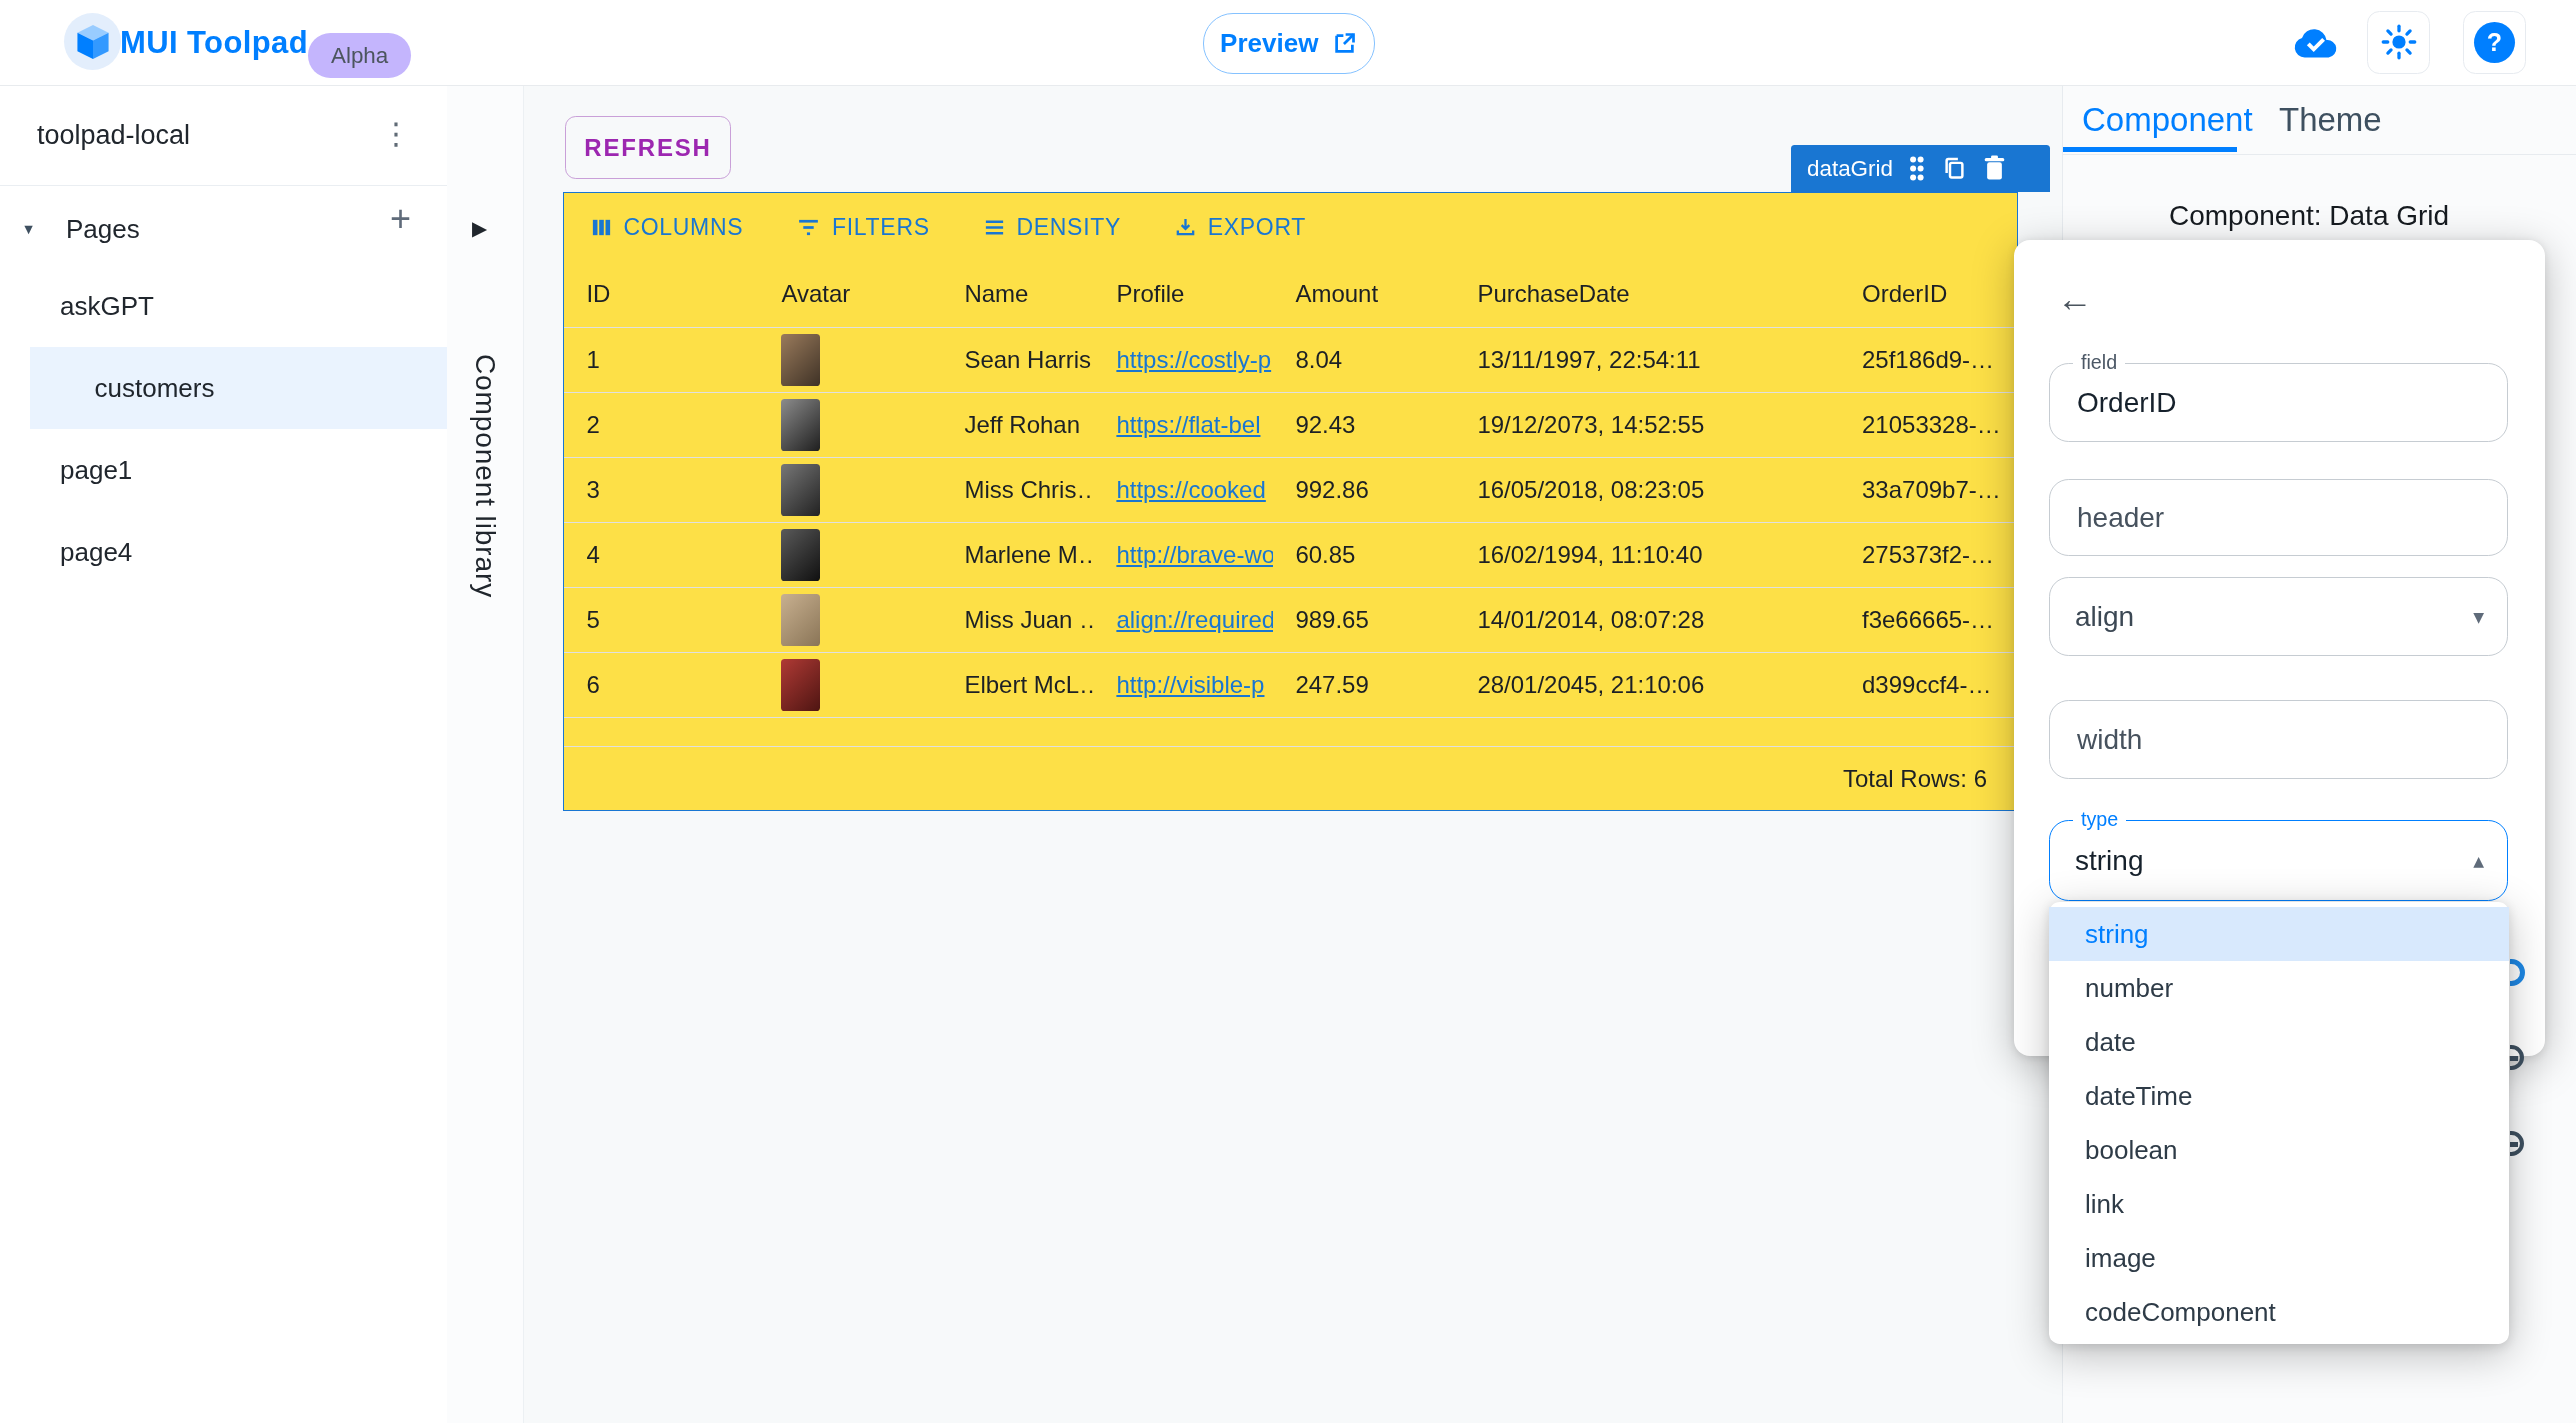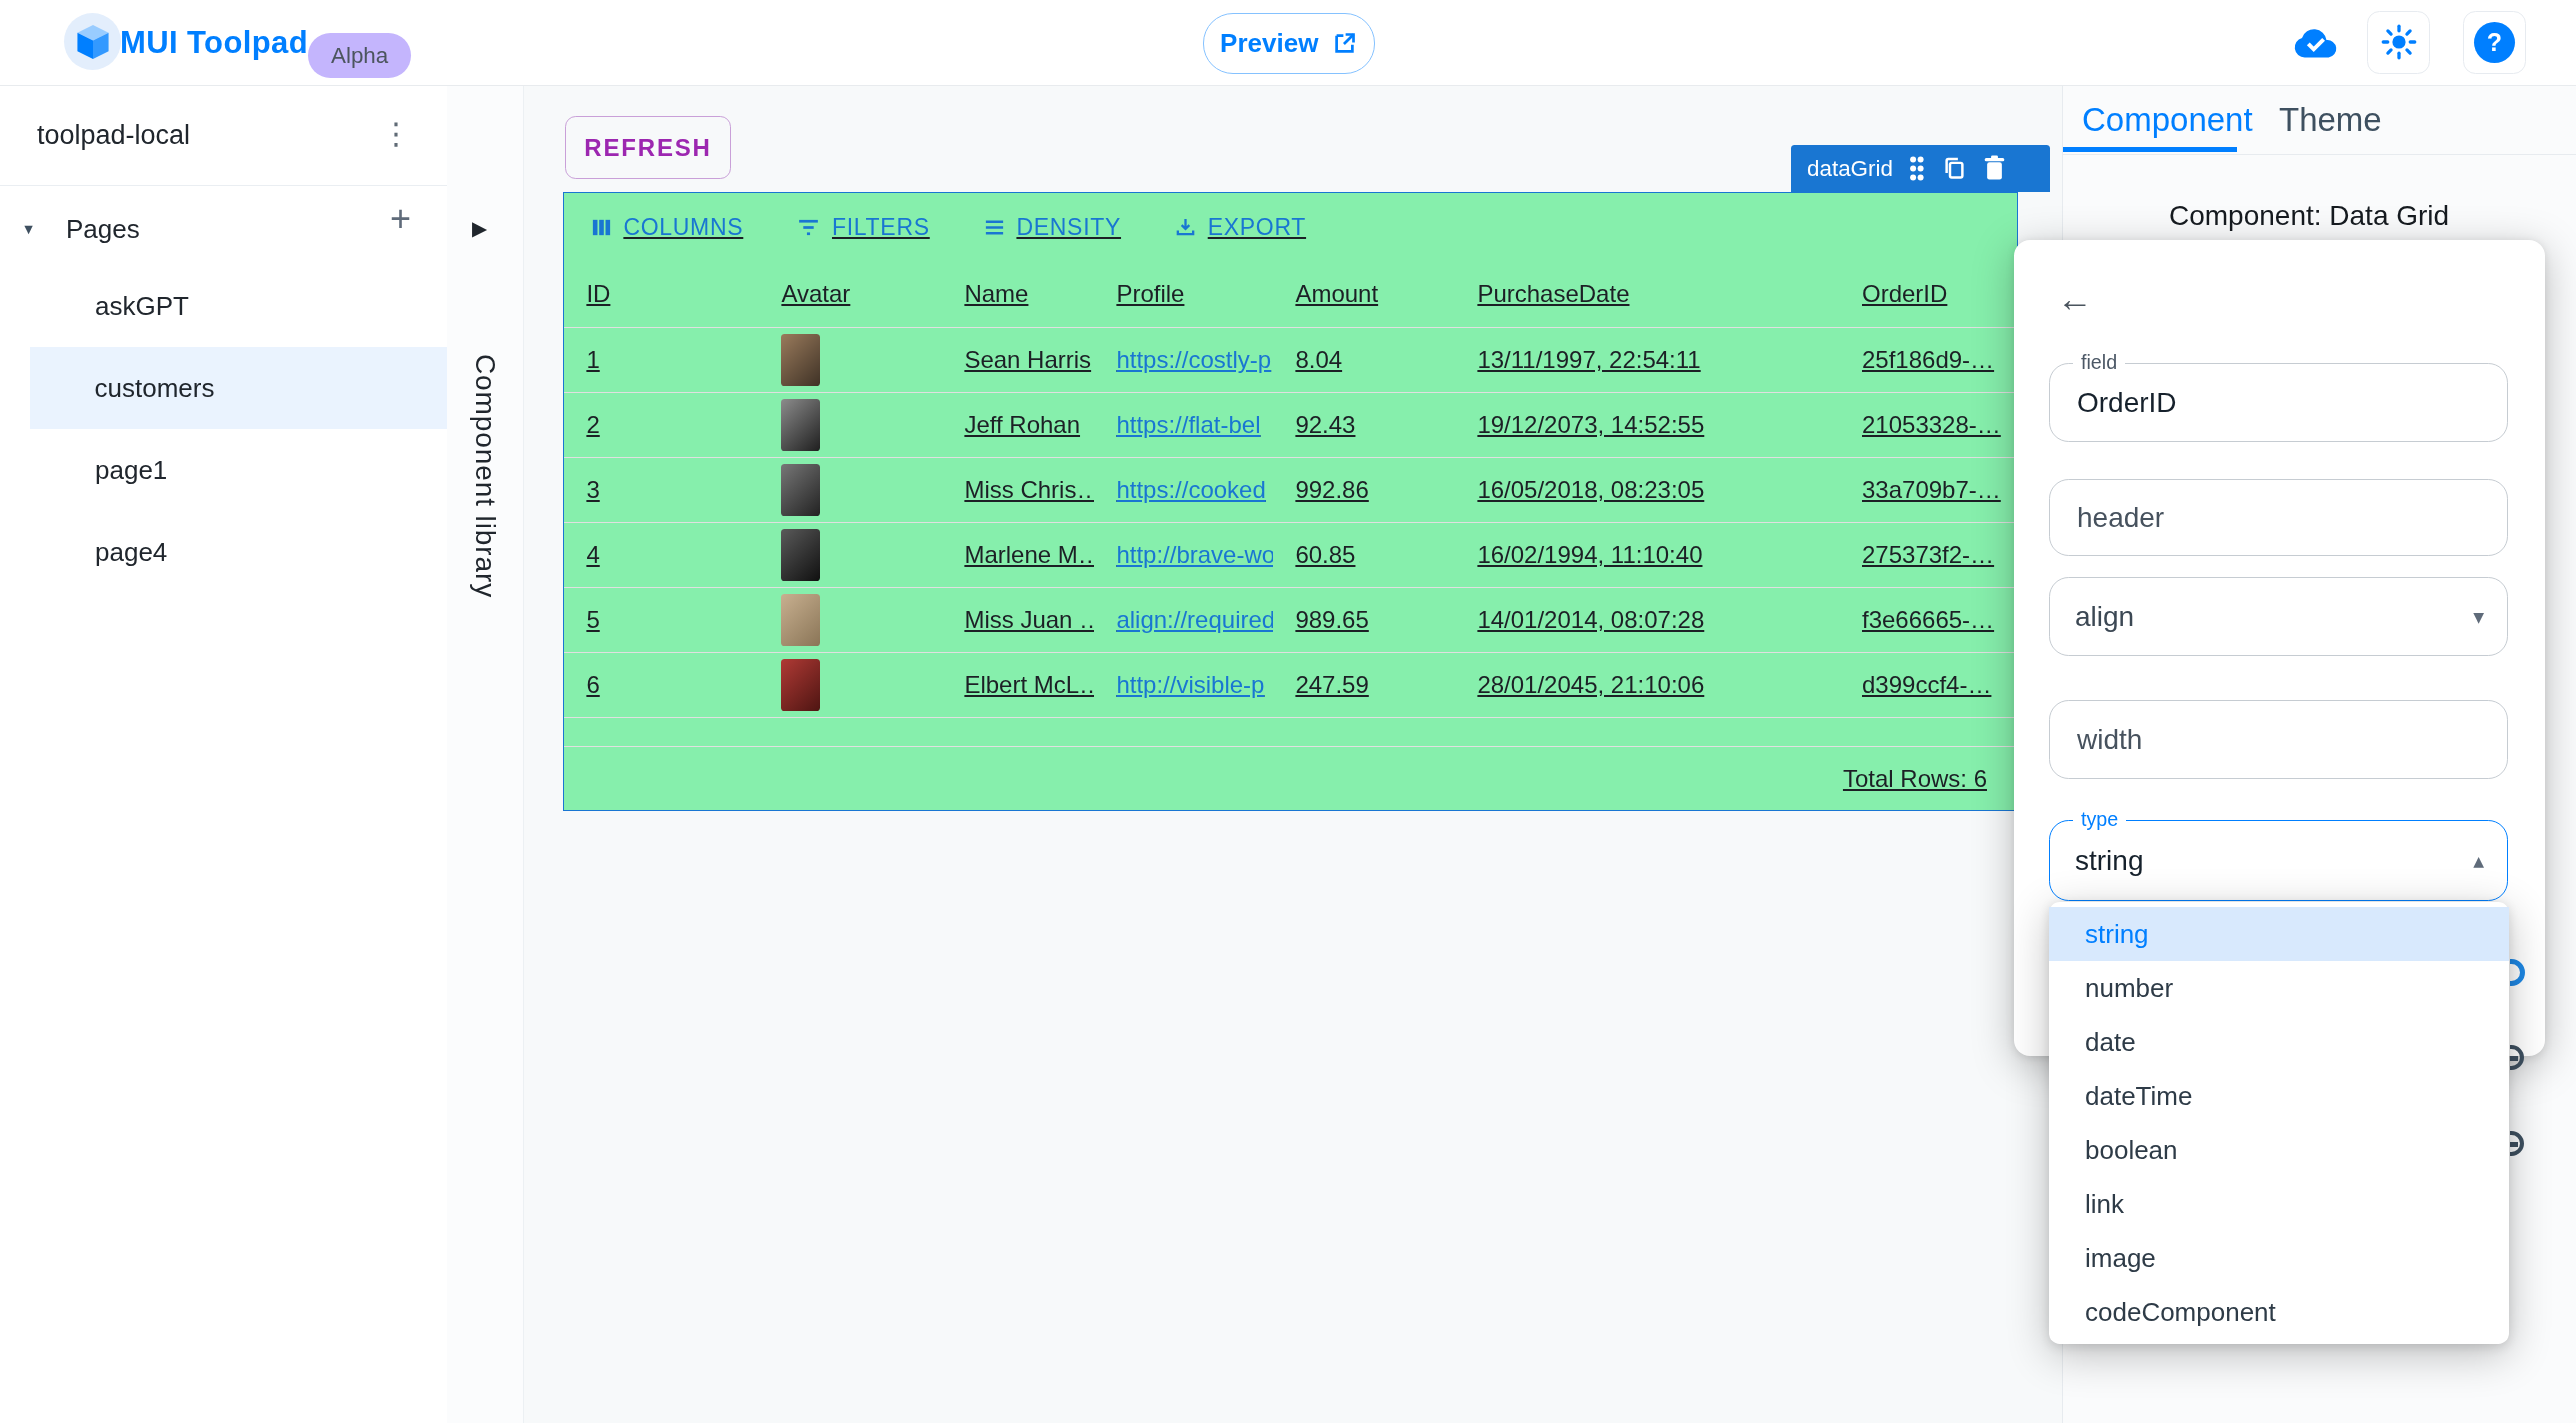--- a/index.html
+++ b/index.html
@@ -28,43 +28,43 @@
   .sidebar{position:absolute;left:0;top:86px;width:447px;height:1338px;background:#fff;
            border-right:0.9px solid #ecf0f3;}
   .proj-row{position:absolute;left:0;top:0;width:100%;height:99px;border-bottom:0.9px solid #eaeef2;}
   .proj-name{position:absolute;left:37px;top:34px;font-size:27px;color:#20262d;}
   .kebab{position:absolute;right:36px;top:30px;font-size:30px;color:#606b76;cursor:pointer;}
   .pages-row{position:absolute;left:0;top:116px;width:100%;height:54px;display:flex;align-items:center;}
   .tree-arrow{position:absolute;left:21.5px;font-size:14.3px;color:#3e5060;}
   .pages-label{position:absolute;left:66px;font-size:26px;color:#20262d;}
   .plus{position:absolute;right:36px;top:-3.6px;font-size:36px;font-weight:300;color:#5f6b7a;cursor:pointer;}
   .page-list{position:absolute;left:0;top:179px;width:100%;}
-  .page-item{height:82px;display:flex;align-items:center;padding-left:95px;font-size:26px;color:#20262d;cursor:pointer;}
+  .page-item{height:82px;display:flex;align-items:center;padding-left:60px;font-size:26px;color:#20262d;cursor:pointer;}
   .page-item.selected{background:#eaf3fe;margin-left:29.5px;padding-left:65px;}
 
   
   .libstrip{position:absolute;left:447px;top:86px;width:76px;height:1338px;background:#fbfcfd;
             border-right:0.9px solid #ecf0f3;}
   .lib-chev{position:absolute;left:25px;top:131px;font-size:19.7px;color:#20262d;cursor:pointer;}
   .lib-text{position:absolute;left:50%;transform:translateX(-50%);top:268px;writing-mode:vertical-rl;
             font-size:28px;color:#20262d;letter-spacing:0.9px;}
 
   
   .canvas{position:absolute;left:524px;top:86px;width:1538px;height:1338px;background:#f7f9fa;}
   .refresh-btn{position:absolute;left:41px;top:30px;width:166px;height:63px;border-radius:10.7px;
                border:1.8px solid #c9a0d8;background:transparent;display:flex;align-items:center;justify-content:center;
                font-size:24px;font-weight:bold;letter-spacing:1.8px;color:#9c27b0;cursor:pointer;}
 
   .chip{position:absolute;left:1267px;top:59px;width:227px;height:47px;background:#1976d2;z-index:10;
         display:flex;align-items:center;padding:0 16px;gap:14.3px;border-radius:3.6px 3.6px 0 0;cursor:pointer;}
   .chip-label{color:#fff;font-size:22.4px;}
   .chip .cicon{display:flex;align-items:center;justify-content:center;cursor:pointer;}
 
-  .grid{position:absolute;left:39px;top:106px;width:1453px;height:617px;background:#86efac;
-        border:1.8px solid #1976d2;z-index:1;display:flex;flex-direction:column;text-decoration:underline;}
+  .grid{position:absolute;left:39px;top:106px;width:1453px;height:617px;background:#fde047;
+        border:1.8px solid #1976d2;z-index:1;display:flex;flex-direction:column;}
   .gtoolbar{height:68px;display:flex;align-items:center;padding-left:19.7px;gap:41px;}
   .gtb{display:flex;align-items:center;gap:10.7px;border:none;background:none;color:#1976d2;
        font-size:23px;font-weight:500;letter-spacing:0.7px;font-family:inherit;cursor:pointer;}
   .ghead{height:66px;display:flex;align-items:center;border-bottom:0.9px solid #e0e0e0;}
   .hcell{font-size:24px;font-weight:500;color:#1c2025;padding-left:22.4px;box-sizing:border-box;
          white-space:nowrap;overflow:hidden;}
   .gbody{flex:1;display:flex;flex-direction:column;}
   .trow{height:64px;display:flex;align-items:center;border-bottom:0.9px solid #e0e0e0;cursor:pointer;}
   .cell{font-size:24px;color:#1c2025;padding-left:22.4px;box-sizing:border-box;white-space:nowrap;overflow:hidden;}
   .col0{width:195px;} .col1{width:183px;} .col2{width:152px;} .col3{width:179px;}

